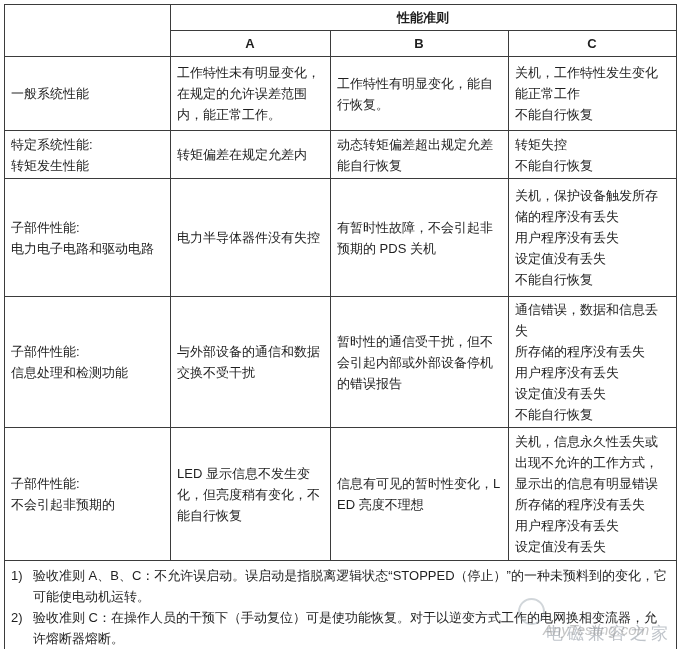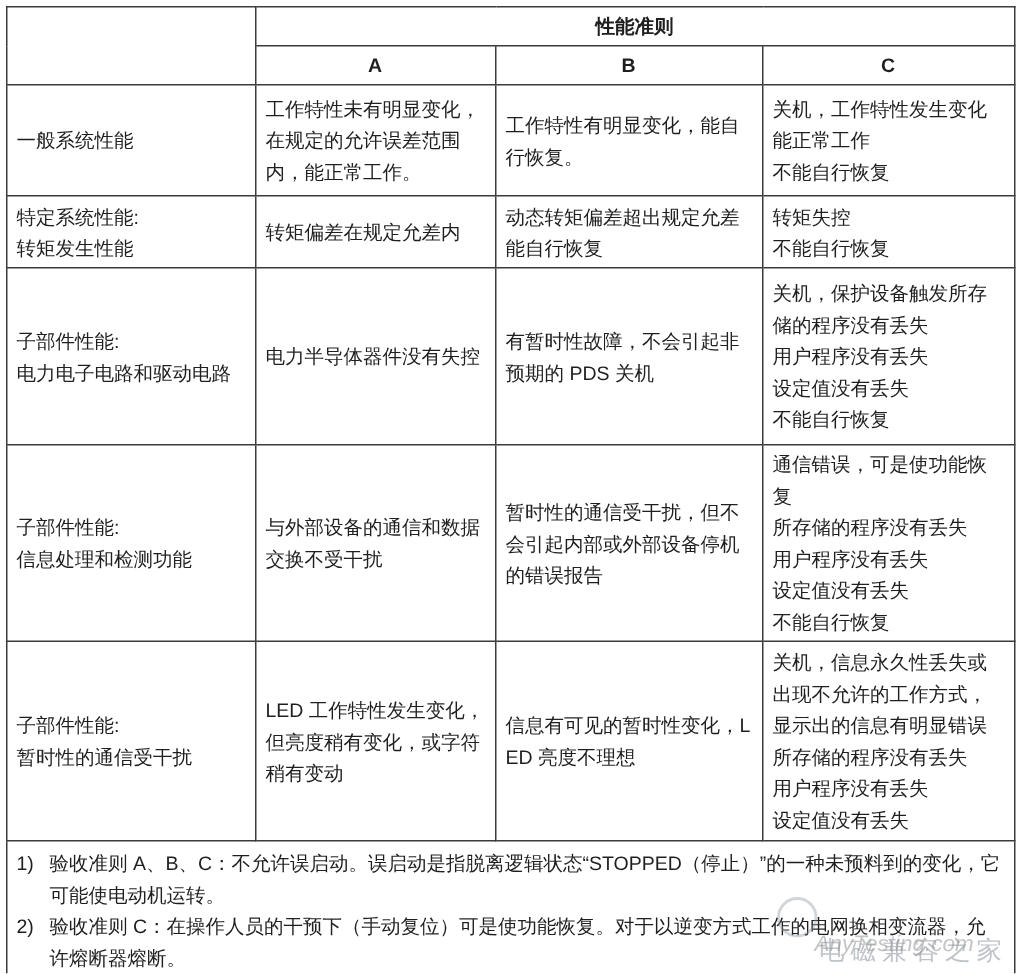--- a/index.html
+++ b/index.html
@@ -168,35 +168,35 @@
         <div>子部件性能:</div>
         <div>信息处理和检测功能</div>
       </td>
       <td>
         <div>与外部设备的通信和数据交换不受干扰</div>
       </td>
       <td>
         <div>暂时性的通信受干扰，但不会引起内部或外部设备停机的错误报告</div>
       </td>
       <td>
-        <div>通信错误，可是使功能恢复</div>
+        <div>通信错误，数据和信息丢失</div>
         <div>所存储的程序没有丢失</div>
         <div>用户程序没有丢失</div>
         <div>设定值没有丢失</div>
         <div>不能自行恢复</div>
       </td>
     </tr>
 
     <tr class="r5">
       <td class="lbl">
         <div>子部件性能:</div>
-        <div>暂时性的通信受干扰</div>
-      </td>
-      <td>
-        <div>LED 工作特性发生变化，但亮度稍有变化，或字符稍有变动</div>
+        <div>不会引起非预期的</div>
+      </td>
+      <td>
+        <div>LED 显示信息不发生变化，但亮度稍有变化，不能自行恢复</div>
       </td>
       <td>
         <div>信息有可见的暂时性变化，LED 亮度不理想</div>
       </td>
       <td>
         <div>关机，信息永久性丢失或出现不允许的工作方式，显示出的信息有明显错误</div>
         <div>所存储的程序没有丢失</div>
         <div>用户程序没有丢失</div>
         <div>设定值没有丢失</div>
       </td>

